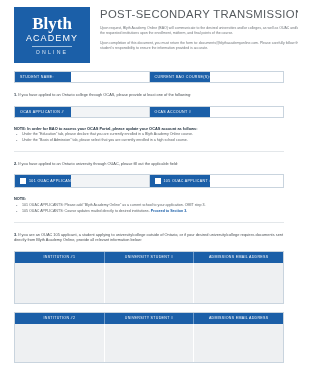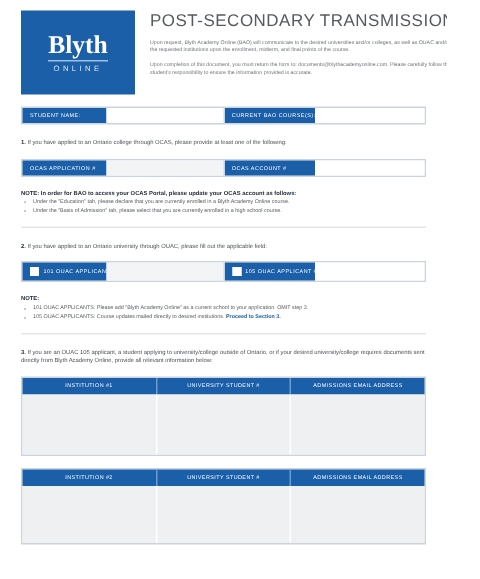--- a/index.html
+++ b/index.html
@@ -86,20 +86,21 @@
   .tbl.t2 .tbl-body{height:38px;}
 </style>
 </head>
 <body>
 
 <div class="page">
 
   <div class="header">
     <div class="logo">
       <div class="logo-blyth">Blyth</div>
+      <div class="logo-academy">ACADEMY</div>
       <div class="logo-rule"></div>
       <div class="logo-online">ONLINE</div>
     </div>
     <div class="head-right">
       <div class="doc-title">POST-SECONDARY TRANSMISSION FORM</div>
       <p class="head-p">Upon request, Blyth Academy Online (BAO) will communicate to the desired universities and/or colleges, as well as OUAC and/or OCAS. BAO will update the requested institutions upon the enrollment, midterm, and final points of the course.</p>
       <p class="head-p">Upon completion of this document, you must return the form to: documents@blythacademyonline.com. Please carefully follow the sections below. It is the student's responsibility to ensure the information provided is accurate.</p>
     </div>
   </div>
 

